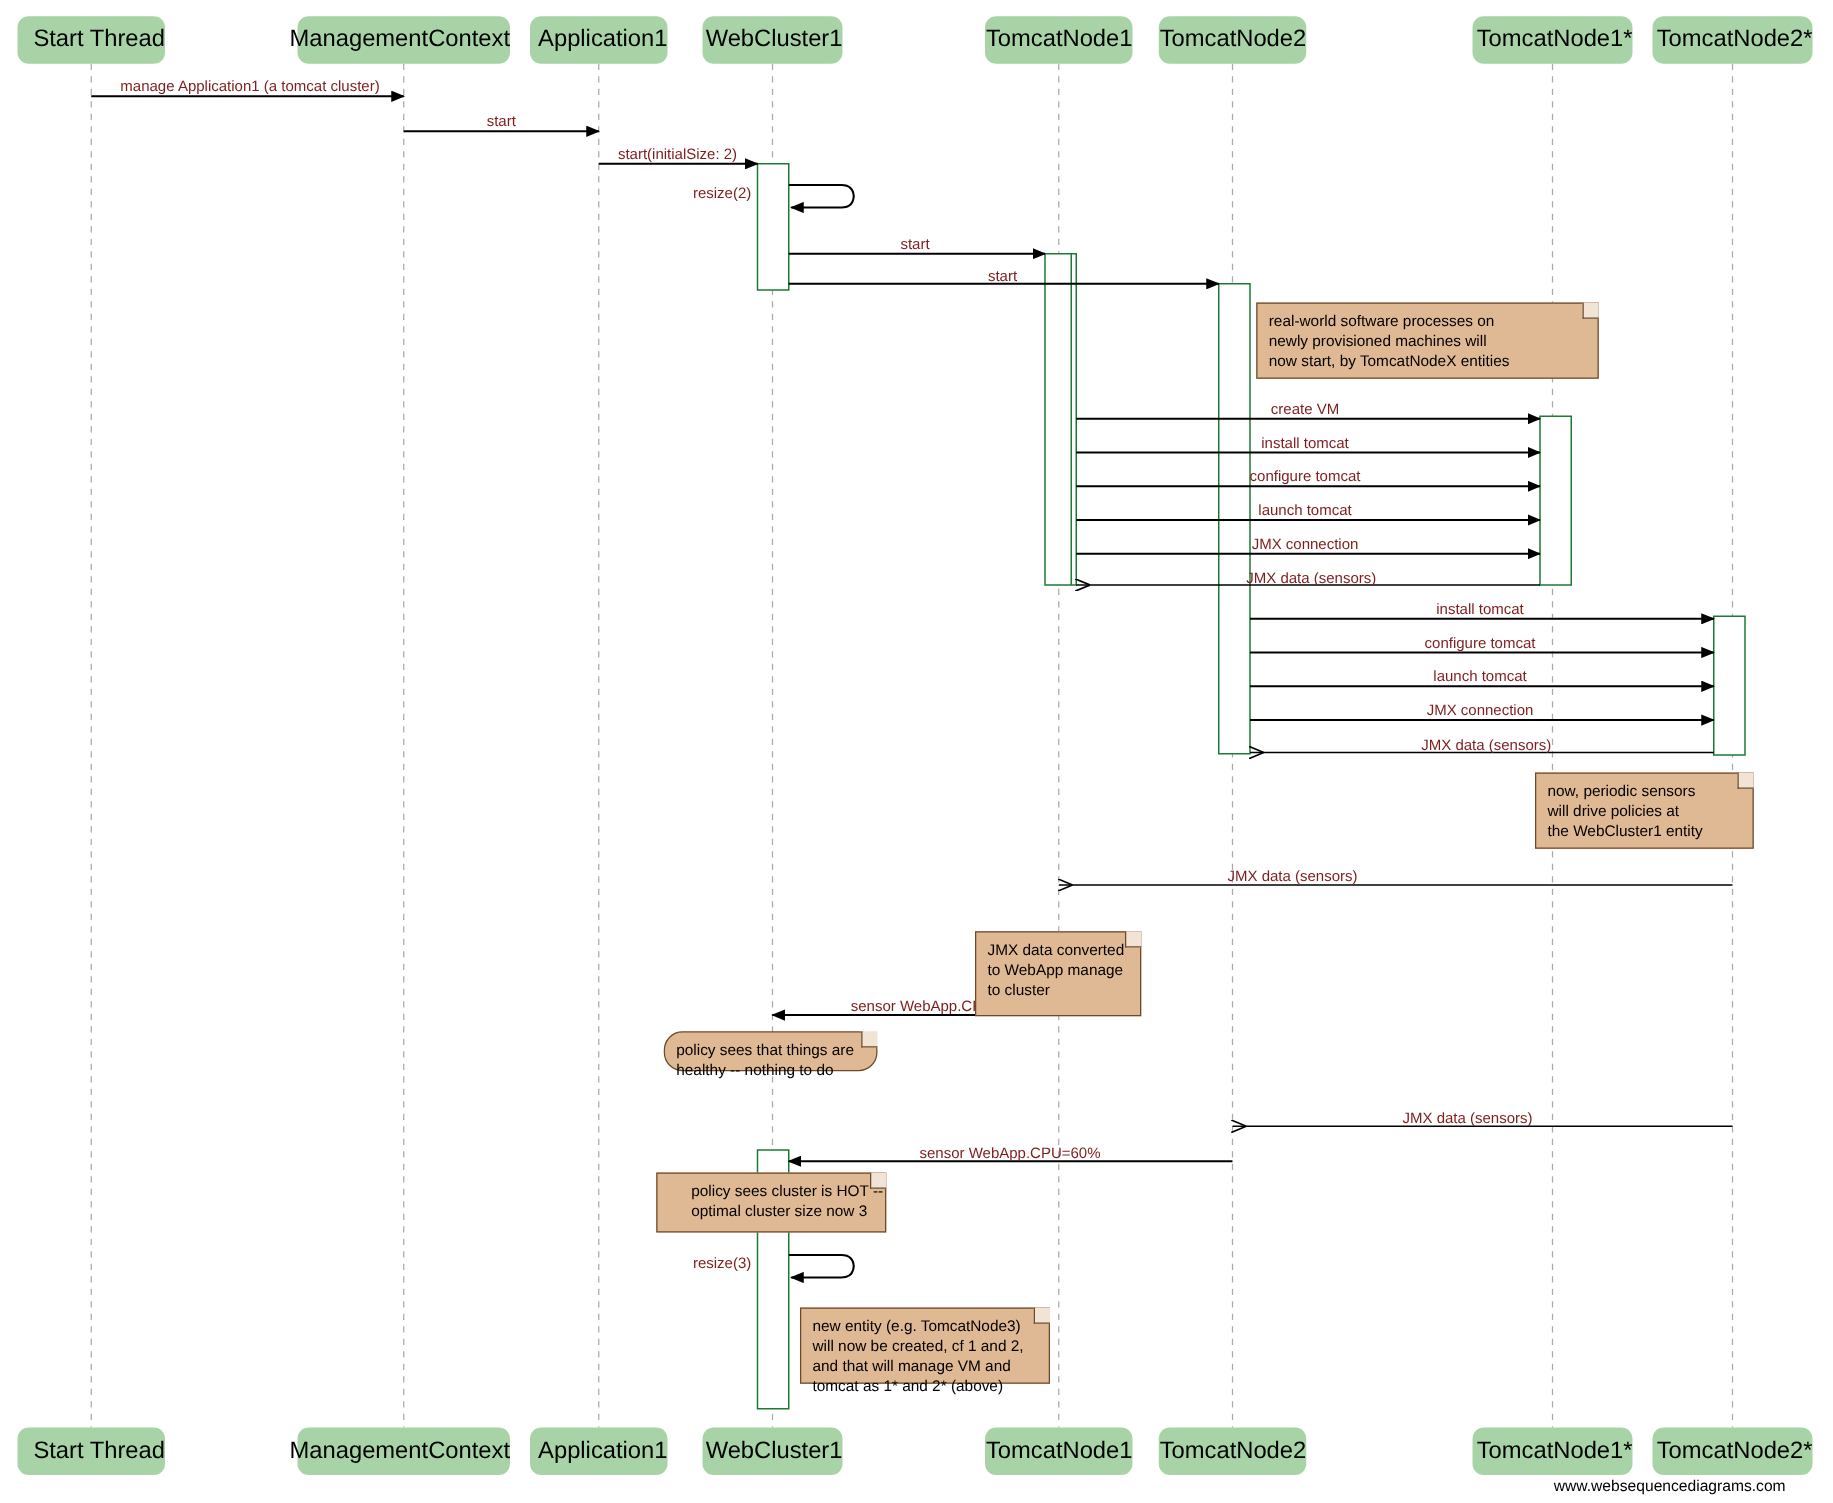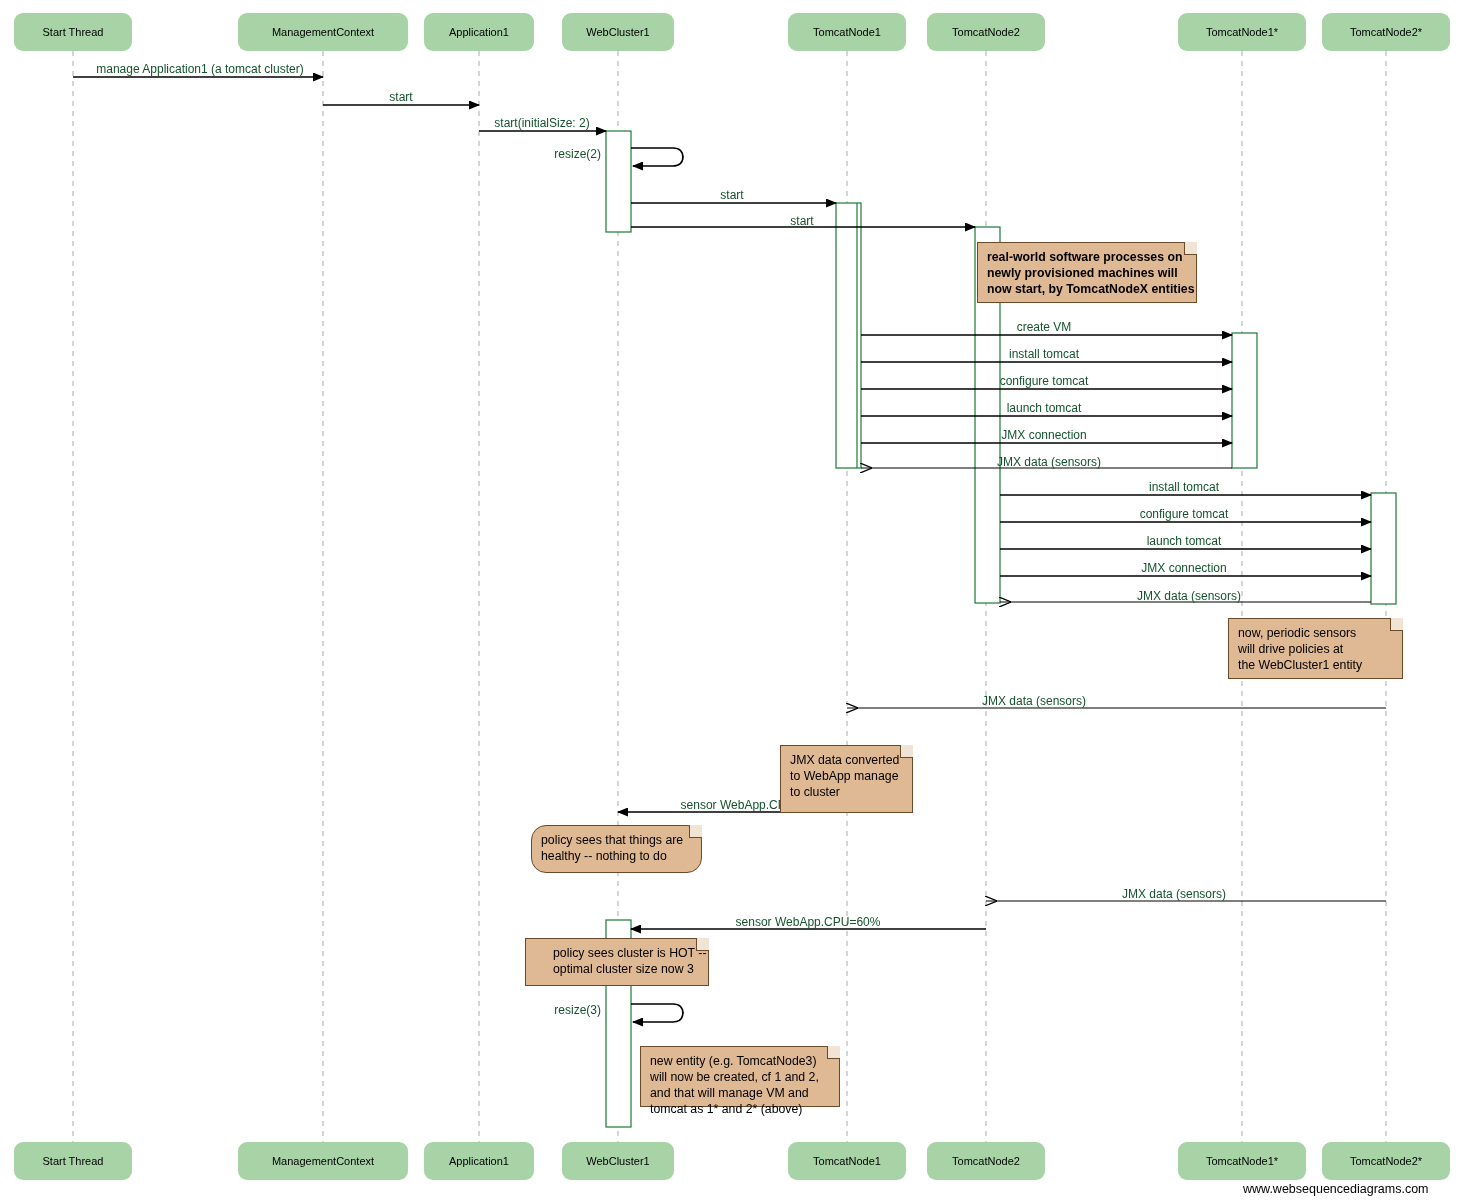--- a/index.html
+++ b/index.html
@@ -3,31 +3,31 @@
 <meta charset="utf-8">
 <style>
   html,body{margin:0;padding:0;background:#ffffff;}
   body{font-family:"Liberation Sans",sans-serif;}
   #stage{position:relative;width:1466px;height:1202px;overflow:hidden;background:#fff;}
   #svgroot{position:absolute;left:0;top:0;}
   .lifeline-box{
     position:absolute;
     background:#a7d3a6;
     border-radius:9px;
-    display:flex;align-items:center;justify-content:center;
+    display:flex;align-items:center;justify-content:flex-end;
     color:#000;
-    font-size:11px;
+    font-size:19px;
     font-family:"Liberation Sans",sans-serif;
     white-space:nowrap;
     box-sizing:border-box;
   }
   .msg-label{
     position:absolute;
     font-size:12px;
-    color:#14532d;
+    color:#7f1d1d;
     font-family:"Liberation Sans",sans-serif;
     white-space:nowrap;
     line-height:1;
   }
   .msg-label.center{transform:translateX(-50%);}
   .msg-label.right{transform:translateX(-100%);}
   .note{
     position:absolute;
     background:#dfb894;
     border:1px solid #6b4a2a;
@@ -185,39 +185,39 @@
       <div class="msg-label center" style="left: 1184px; top: 535px;">launch tomcat</div>
       <div class="msg-label center" style="left: 1184px; top: 562px;">JMX connection</div>
       <div class="msg-label center" style="left: 1189px; top: 590px;">JMX data (sensors)</div>
       <div class="msg-label center" style="left: 1034px; top: 695px;">JMX data (sensors)</div>
       <div class="msg-label center" style="left: 753px; top: 799px;">sensor WebApp.CPU=60%</div>
       <div class="msg-label center" style="left: 1174px; top: 888px;">JMX data (sensors)</div>
       <div class="msg-label center" style="left: 808px; top: 916px;">sensor WebApp.CPU=60%</div>
       <div class="msg-label right" style="left: 601px; top: 1004px;">resize(3)</div>
     </div>
   <div id="note-layer">
-      <div class="note" style="left: 977px; top: 242px; width: 220px; height: 61px; font-weight: bold;">
+      <div class="note" style="left: 1005px; top: 242px; width: 274px; height: 61px;">
         <div class="fold"></div>
         <p>real-world software processes on</p>
         <p>newly provisioned machines will</p>
         <p>now start, by TomcatNodeX entities</p>
       </div>
       <div class="note" style="left: 1228px; top: 618px; width: 175px; height: 61px;">
         <div class="fold"></div>
         <p>now, periodic sensors</p>
         <p>will drive policies at</p>
         <p>the WebCluster1 entity</p>
       </div>
       <div class="note" style="left: 780px; top: 717px; width: 133px; height: 68px; margin-top: 28px;">
         <div class="fold"></div>
         <p>JMX data converted</p>
         <p>to WebApp manage</p>
         <p>to cluster</p>
       </div>
-      <div class="note" style="left: 531px; top: 825px; width: 171px; height: 48px; border-radius: 15px;">
+      <div class="note" style="left: 531px; top: 825px; width: 171px; height: 32px; border-radius: 15px;">
         <div class="fold"></div>
         <p>policy sees that things are</p>
         <p>healthy -- nothing to do</p>
       </div>
       <div class="note" style="left: 525px; top: 938px; width: 184px; height: 48px; padding-left: 27px;">
         <div class="fold"></div>
         <p>policy sees cluster is HOT --</p>
         <p>optimal cluster size now 3</p>
       </div>
       <div class="note" style="left: 640px; top: 1046px; width: 200px; height: 61px;">

